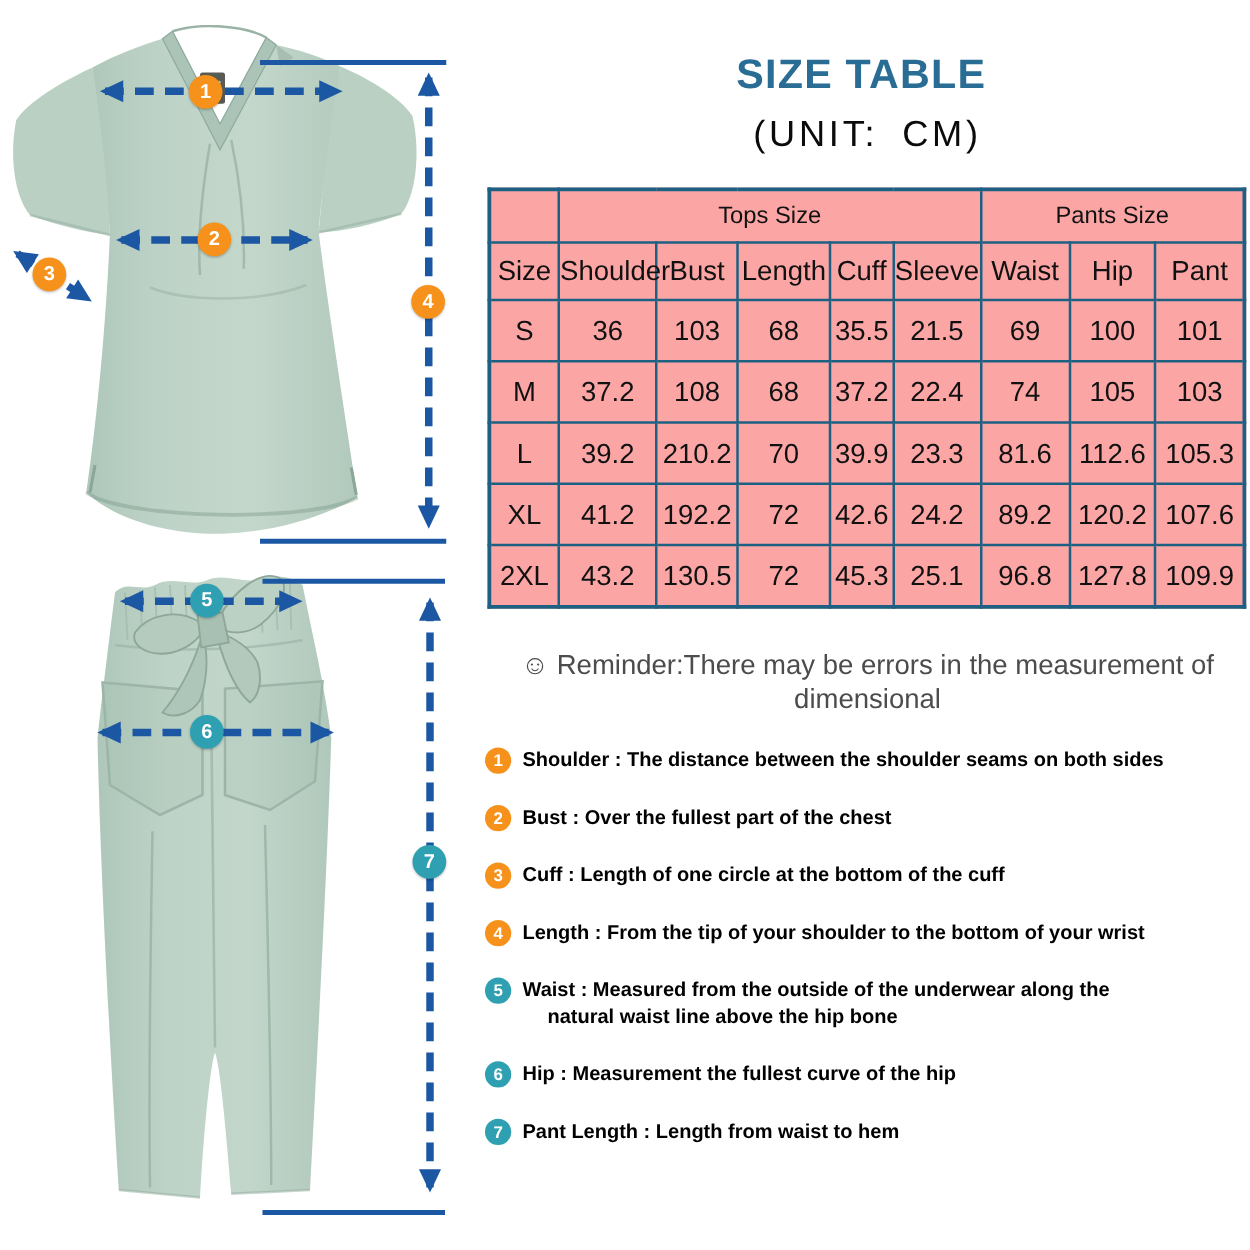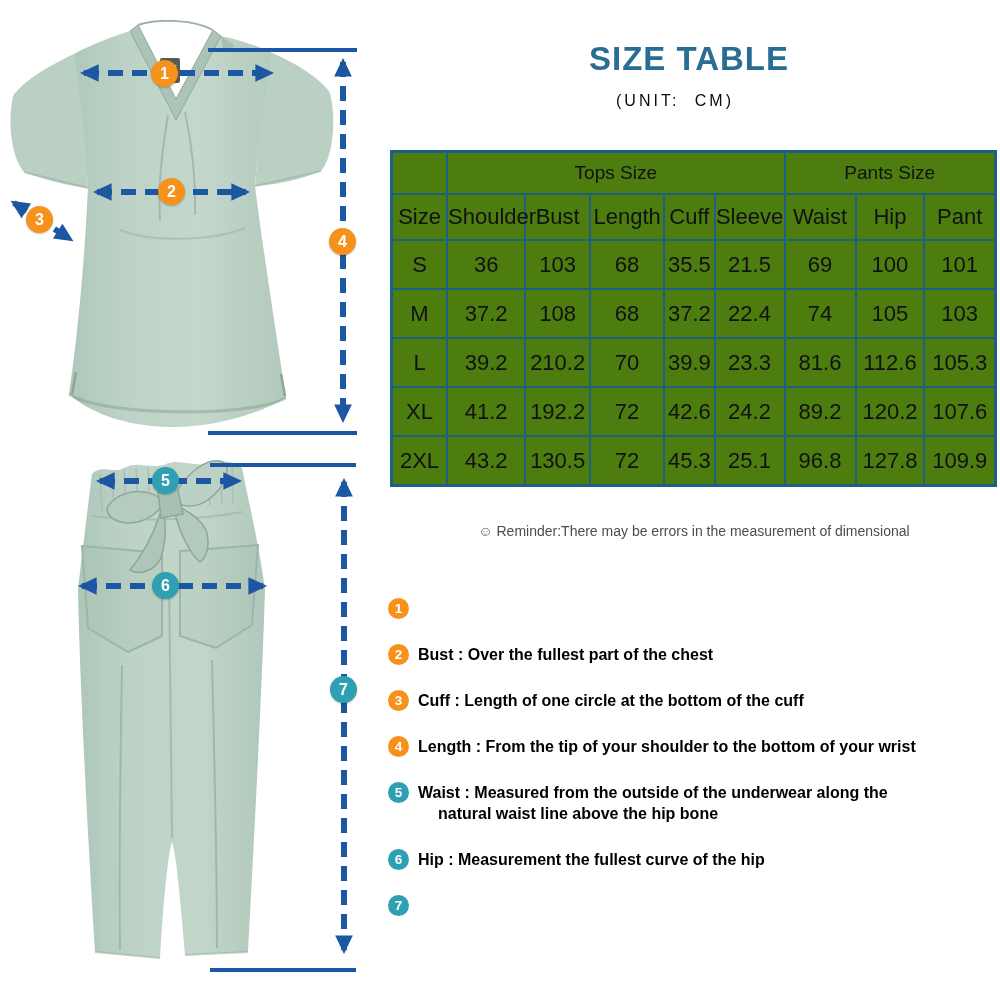--- a/index.html
+++ b/index.html
@@ -2,35 +2,35 @@
 <html><head>
 <meta charset="utf-8">
 <style>
   html,body{margin:0;padding:0;background:#fff;}
   .canvas{position:relative;width:1000px;height:1000px;background:#ffffff;
           font-family:"Liberation Sans",sans-serif;overflow:hidden;}
 
   
   .title{position:absolute;left:382px;top:40px;width:614px;text-align:center;
          font-size:33px;font-weight:bold;color:#2a6d94;letter-spacing:1px;}
-  .unit{position:absolute;left:368px;top:92px;width:614px;text-align:center;
-        font-size:16px;color:#0b0b0b;letter-spacing:3px;word-spacing:8px;}
+  .unit{position:absolute;left:387px;top:92px;width:614px;text-align:center;
+        font-size:29px;color:#0b0b0b;letter-spacing:3px;word-spacing:8px;}
 
   
   table.size-table{position:absolute;left:390px;top:150px;width:607px;
-        border-collapse:collapse;table-layout:fixed;border:3px solid #1c6183;background:#4d7c0f;}
+        border-collapse:collapse;table-layout:fixed;border:3px solid #1c6183;background:#fca5a5;}
   .size-table th,.size-table td{border:2px solid #1c6183;text-align:center;
         font-weight:normal;color:#111;font-size:22px;padding:0;}
   .size-table tr.group-row th{font-size:19px;height:40px;}
   .size-table tr.col-row th{height:44px;}
   .size-table tr.data-row th,.size-table tr.data-row td{height:47px;}
 
   
   .reminder{position:absolute;left:392px;top:518px;width:604px;text-align:center;
-        color:#4c4c4c;font-size:14px;line-height:27px;}
+        color:#4c4c4c;font-size:22px;line-height:27px;}
 
   
   .mlist{position:absolute;left:388px;top:598px;width:614px;}
   .mitem{display:flex;align-items:flex-start;margin-bottom:25px;
          font-weight:bold;font-size:16px;line-height:21px;color:#000;}
   .mnum{flex:0 0 auto;width:21px;height:21px;border-radius:50%;color:#fff;
         font-size:13.5px;font-weight:bold;display:flex;align-items:center;
         justify-content:center;margin-right:9px;}
   .orange{background:#f6921c;}
   .teal{background:#2fa0b2;}
@@ -244,20 +244,21 @@
     </table>
 
   <div class="reminder">
     <span>☺</span>
     <span>Reminder:There may be errors in the measurement of dimensional</span><br>
   </div>
 
   <div class="mlist">
     <div class="mitem">
       <span class="mnum orange">1</span>
+      <span>Shoulder : The distance between the shoulder seams on both sides</span>
     </div>
     <div class="mitem">
       <span class="mnum orange">2</span>
       <span>Bust : Over the fullest part of the chest</span>
     </div>
     <div class="mitem">
       <span class="mnum orange">3</span>
       <span>Cuff : Length of one circle at the bottom of the cuff</span>
     </div>
     <div class="mitem">
@@ -270,16 +271,17 @@
         <span>Waist : Measured from the outside of the underwear along the</span><br>
         <span class="t2">natural waist line above the hip bone</span>
       </span>
     </div>
     <div class="mitem">
       <span class="mnum teal">6</span>
       <span>Hip : Measurement the fullest curve of the hip</span>
     </div>
     <div class="mitem">
       <span class="mnum teal">7</span>
+      <span>Pant Length : Length from waist to hem</span>
     </div>
   </div>
 
 </div>
 
 </body></html>

